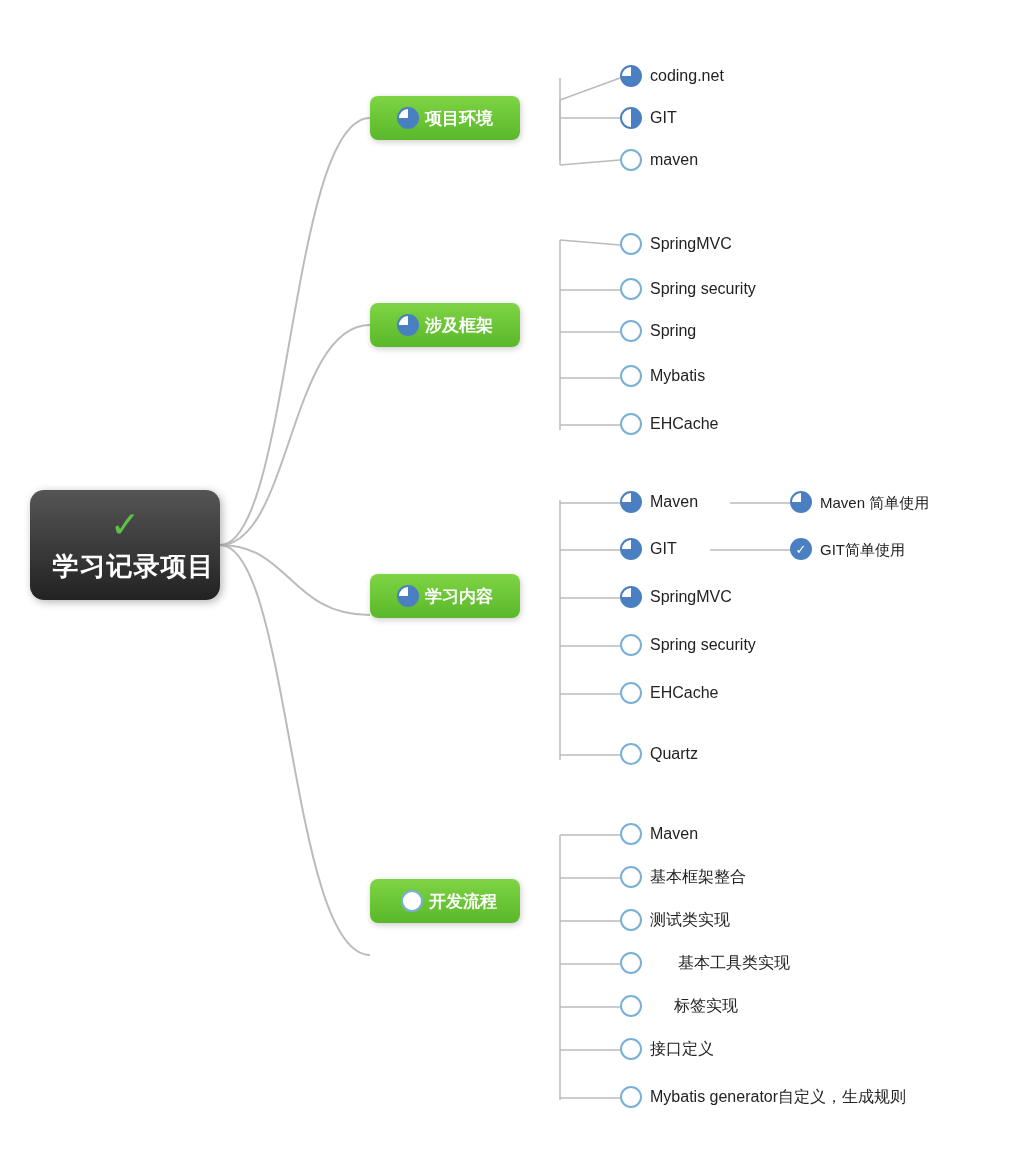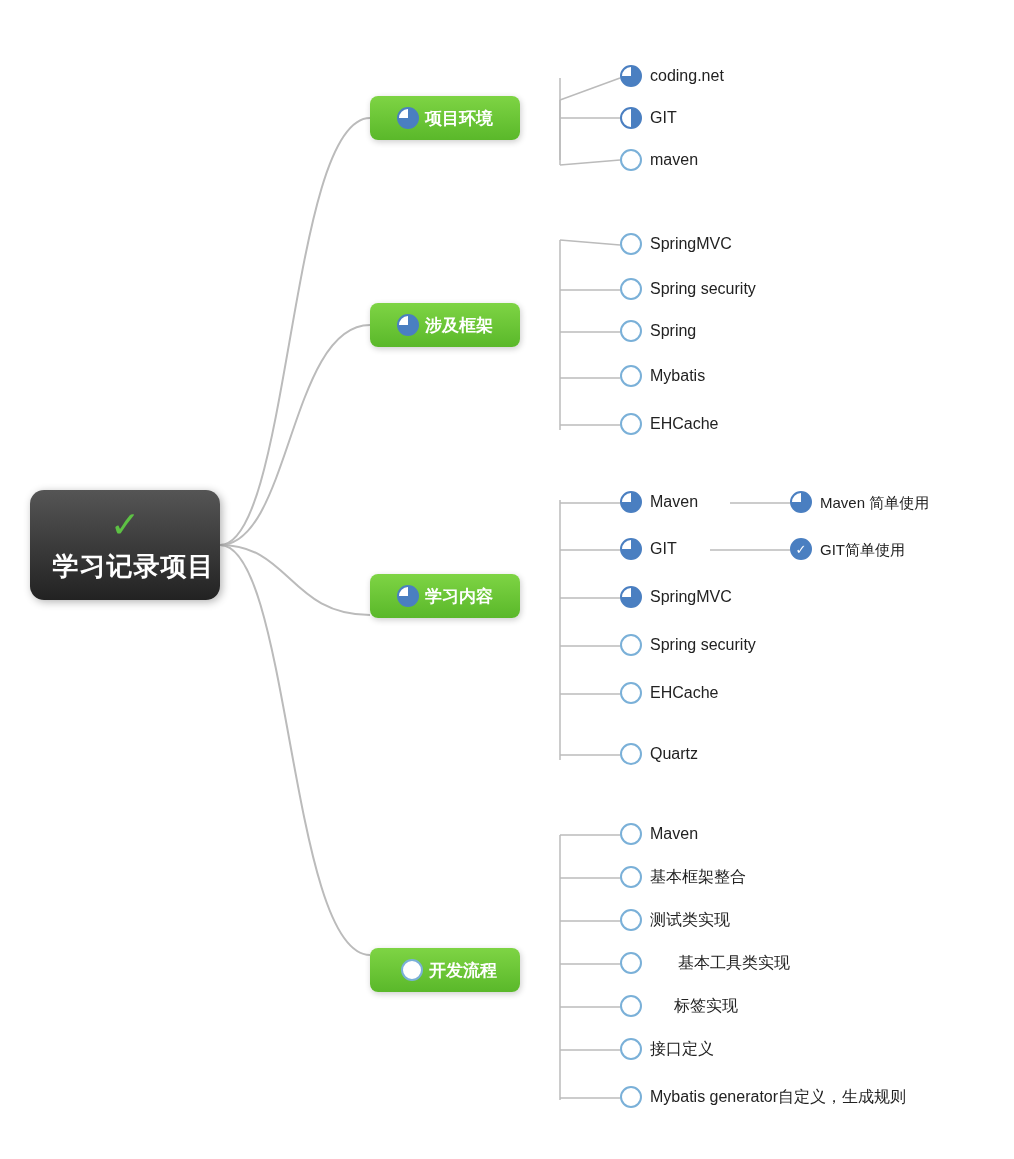--- a/index.html
+++ b/index.html
@@ -273,21 +273,21 @@
   </div>
   <div class="leaf-node" style="left:620px; top:682px;">
     <span class="icon-circle empty"></span>
     <span class="leaf-label">EHCache</span>
   </div>
   <div class="leaf-node" style="left:620px; top:743px;">
     <span class="icon-circle empty"></span>
     <span class="leaf-label">Quartz</span>
   </div>
 
-  <div class="branch-node" style="left:370px; top:948px;padding-left:8px;">
+  <div class="branch-node" style="left:370px; top:879px;padding-left:8px;">
     <span class="icon-circle empty branch-icon"></span>
     <span class="branch-label">开发流程</span>
   </div>
 
   <div class="leaf-node" style="left:620px; top:823px;">
     <span class="icon-circle empty"></span>
     <span class="leaf-label">Maven</span>
   </div>
   <div class="leaf-node" style="left:620px; top:866px;">
     <span class="icon-circle empty"></span>

